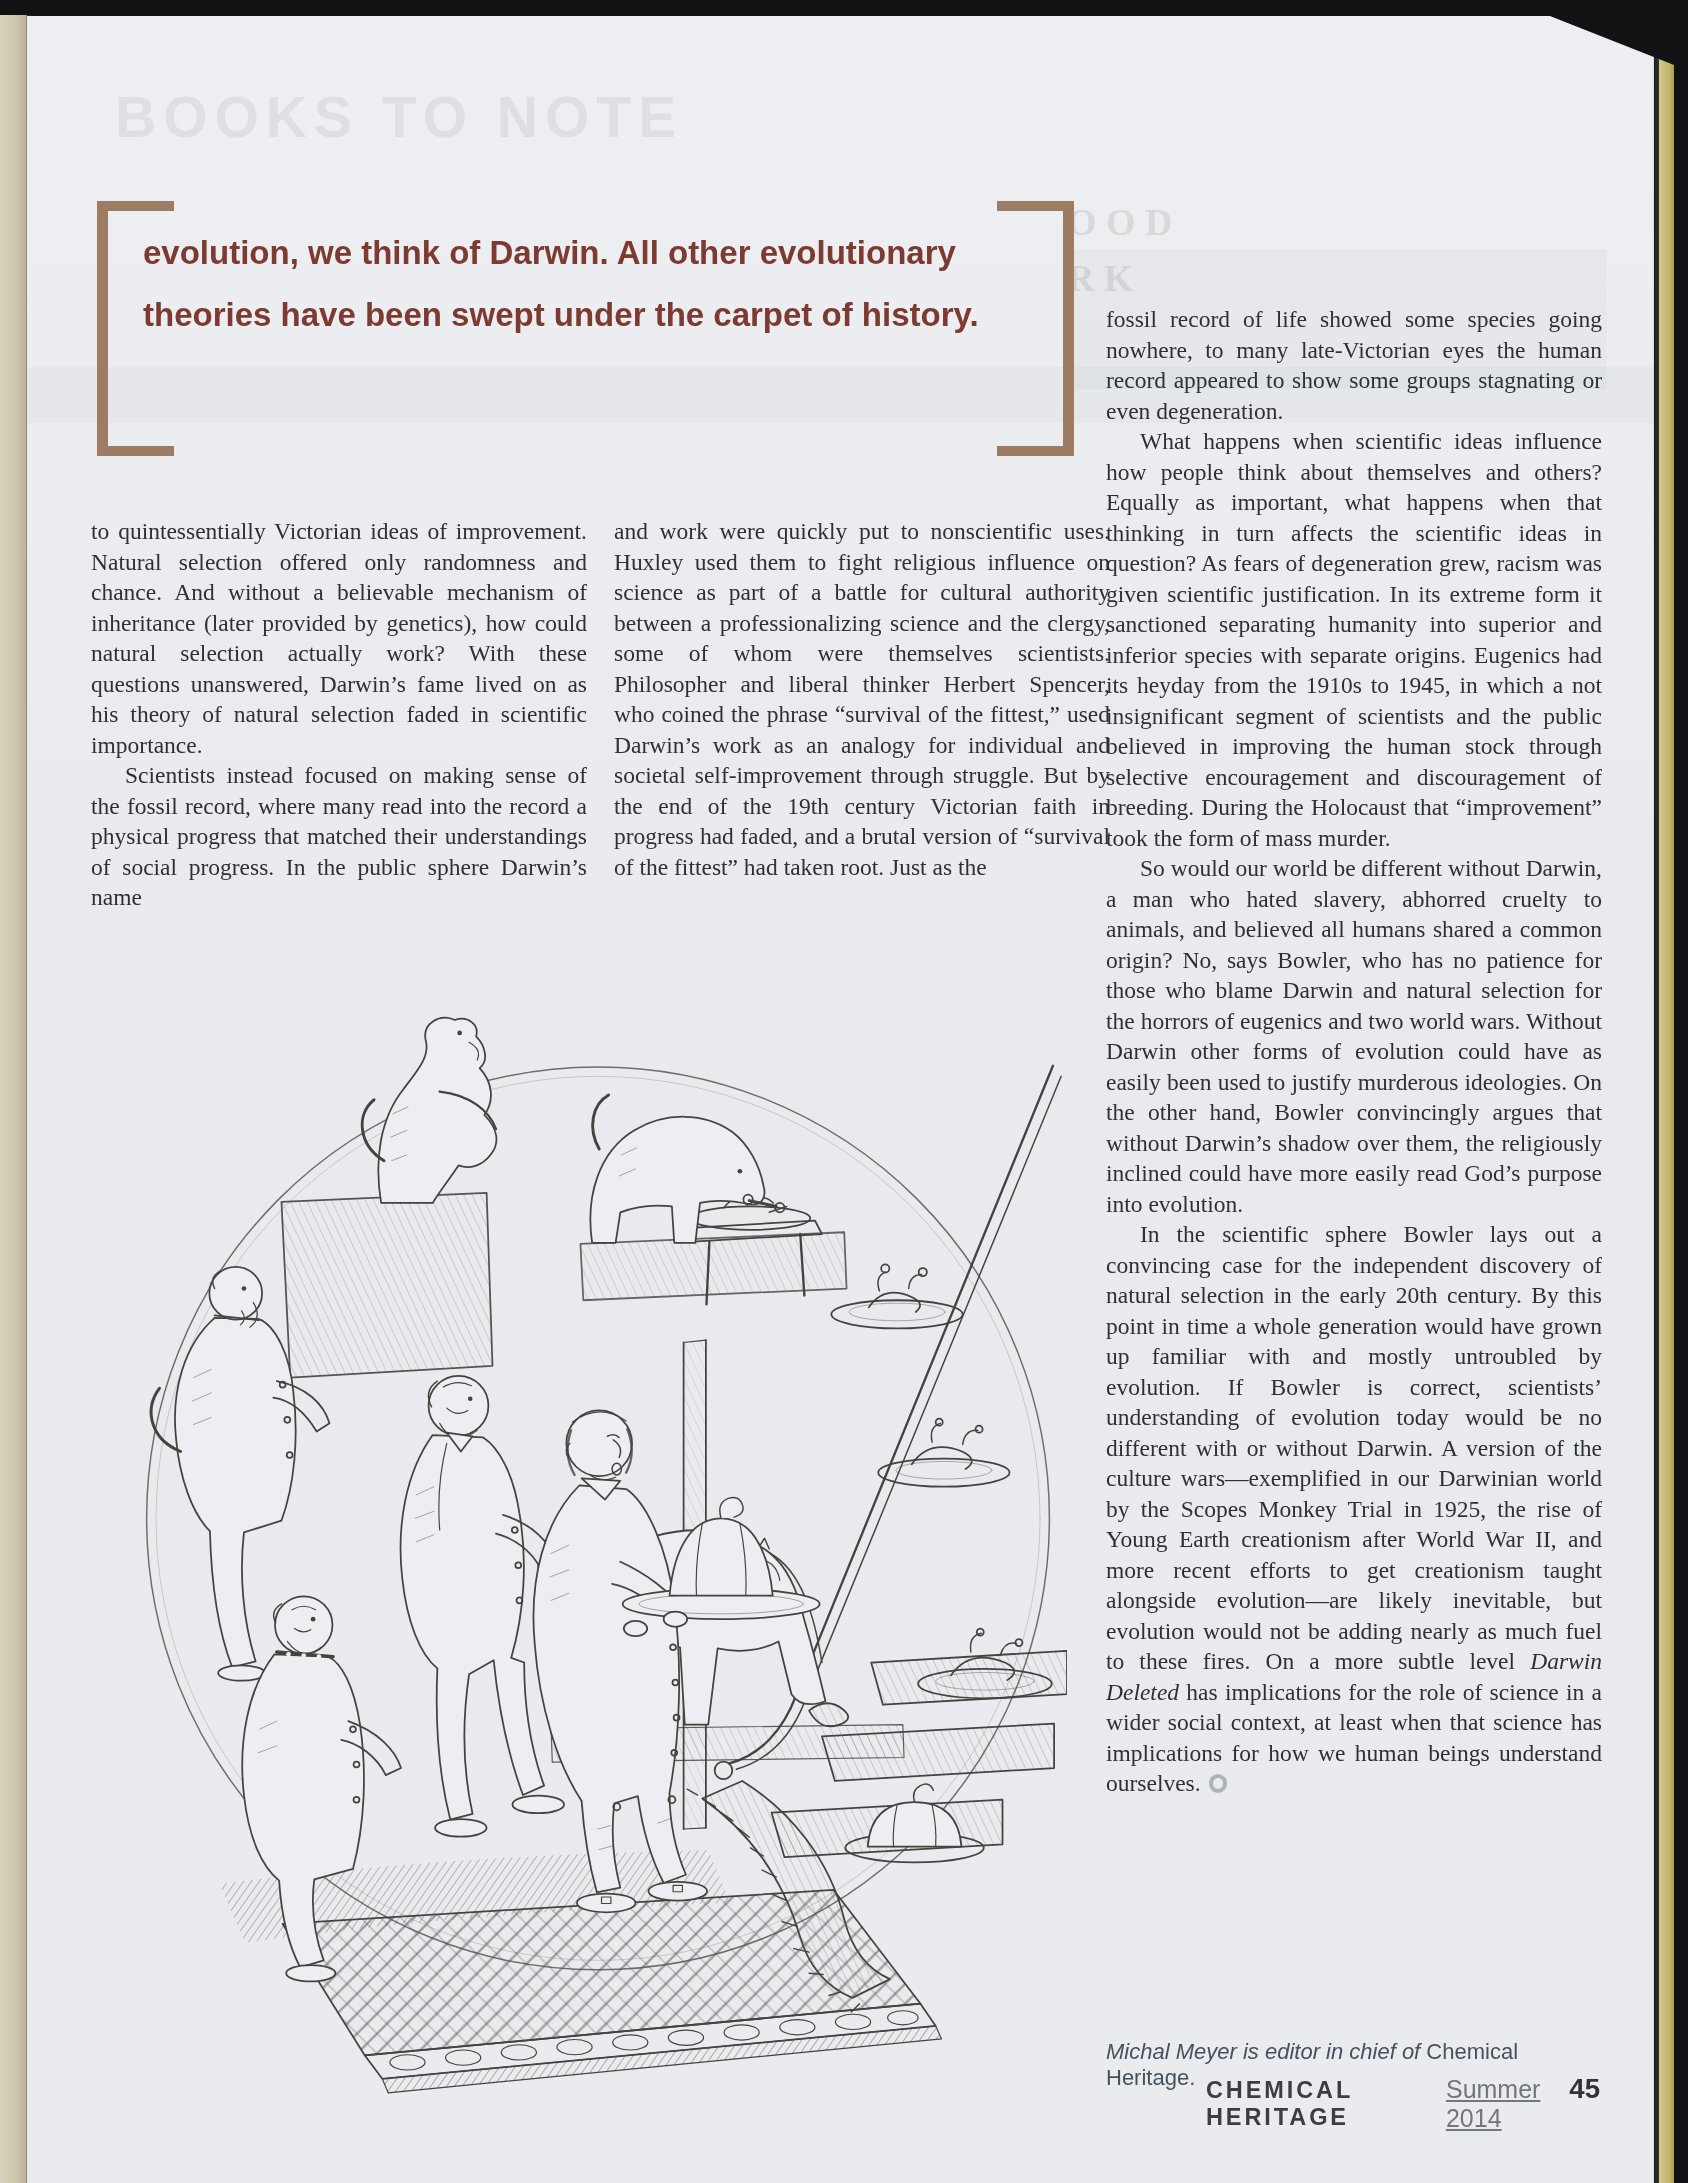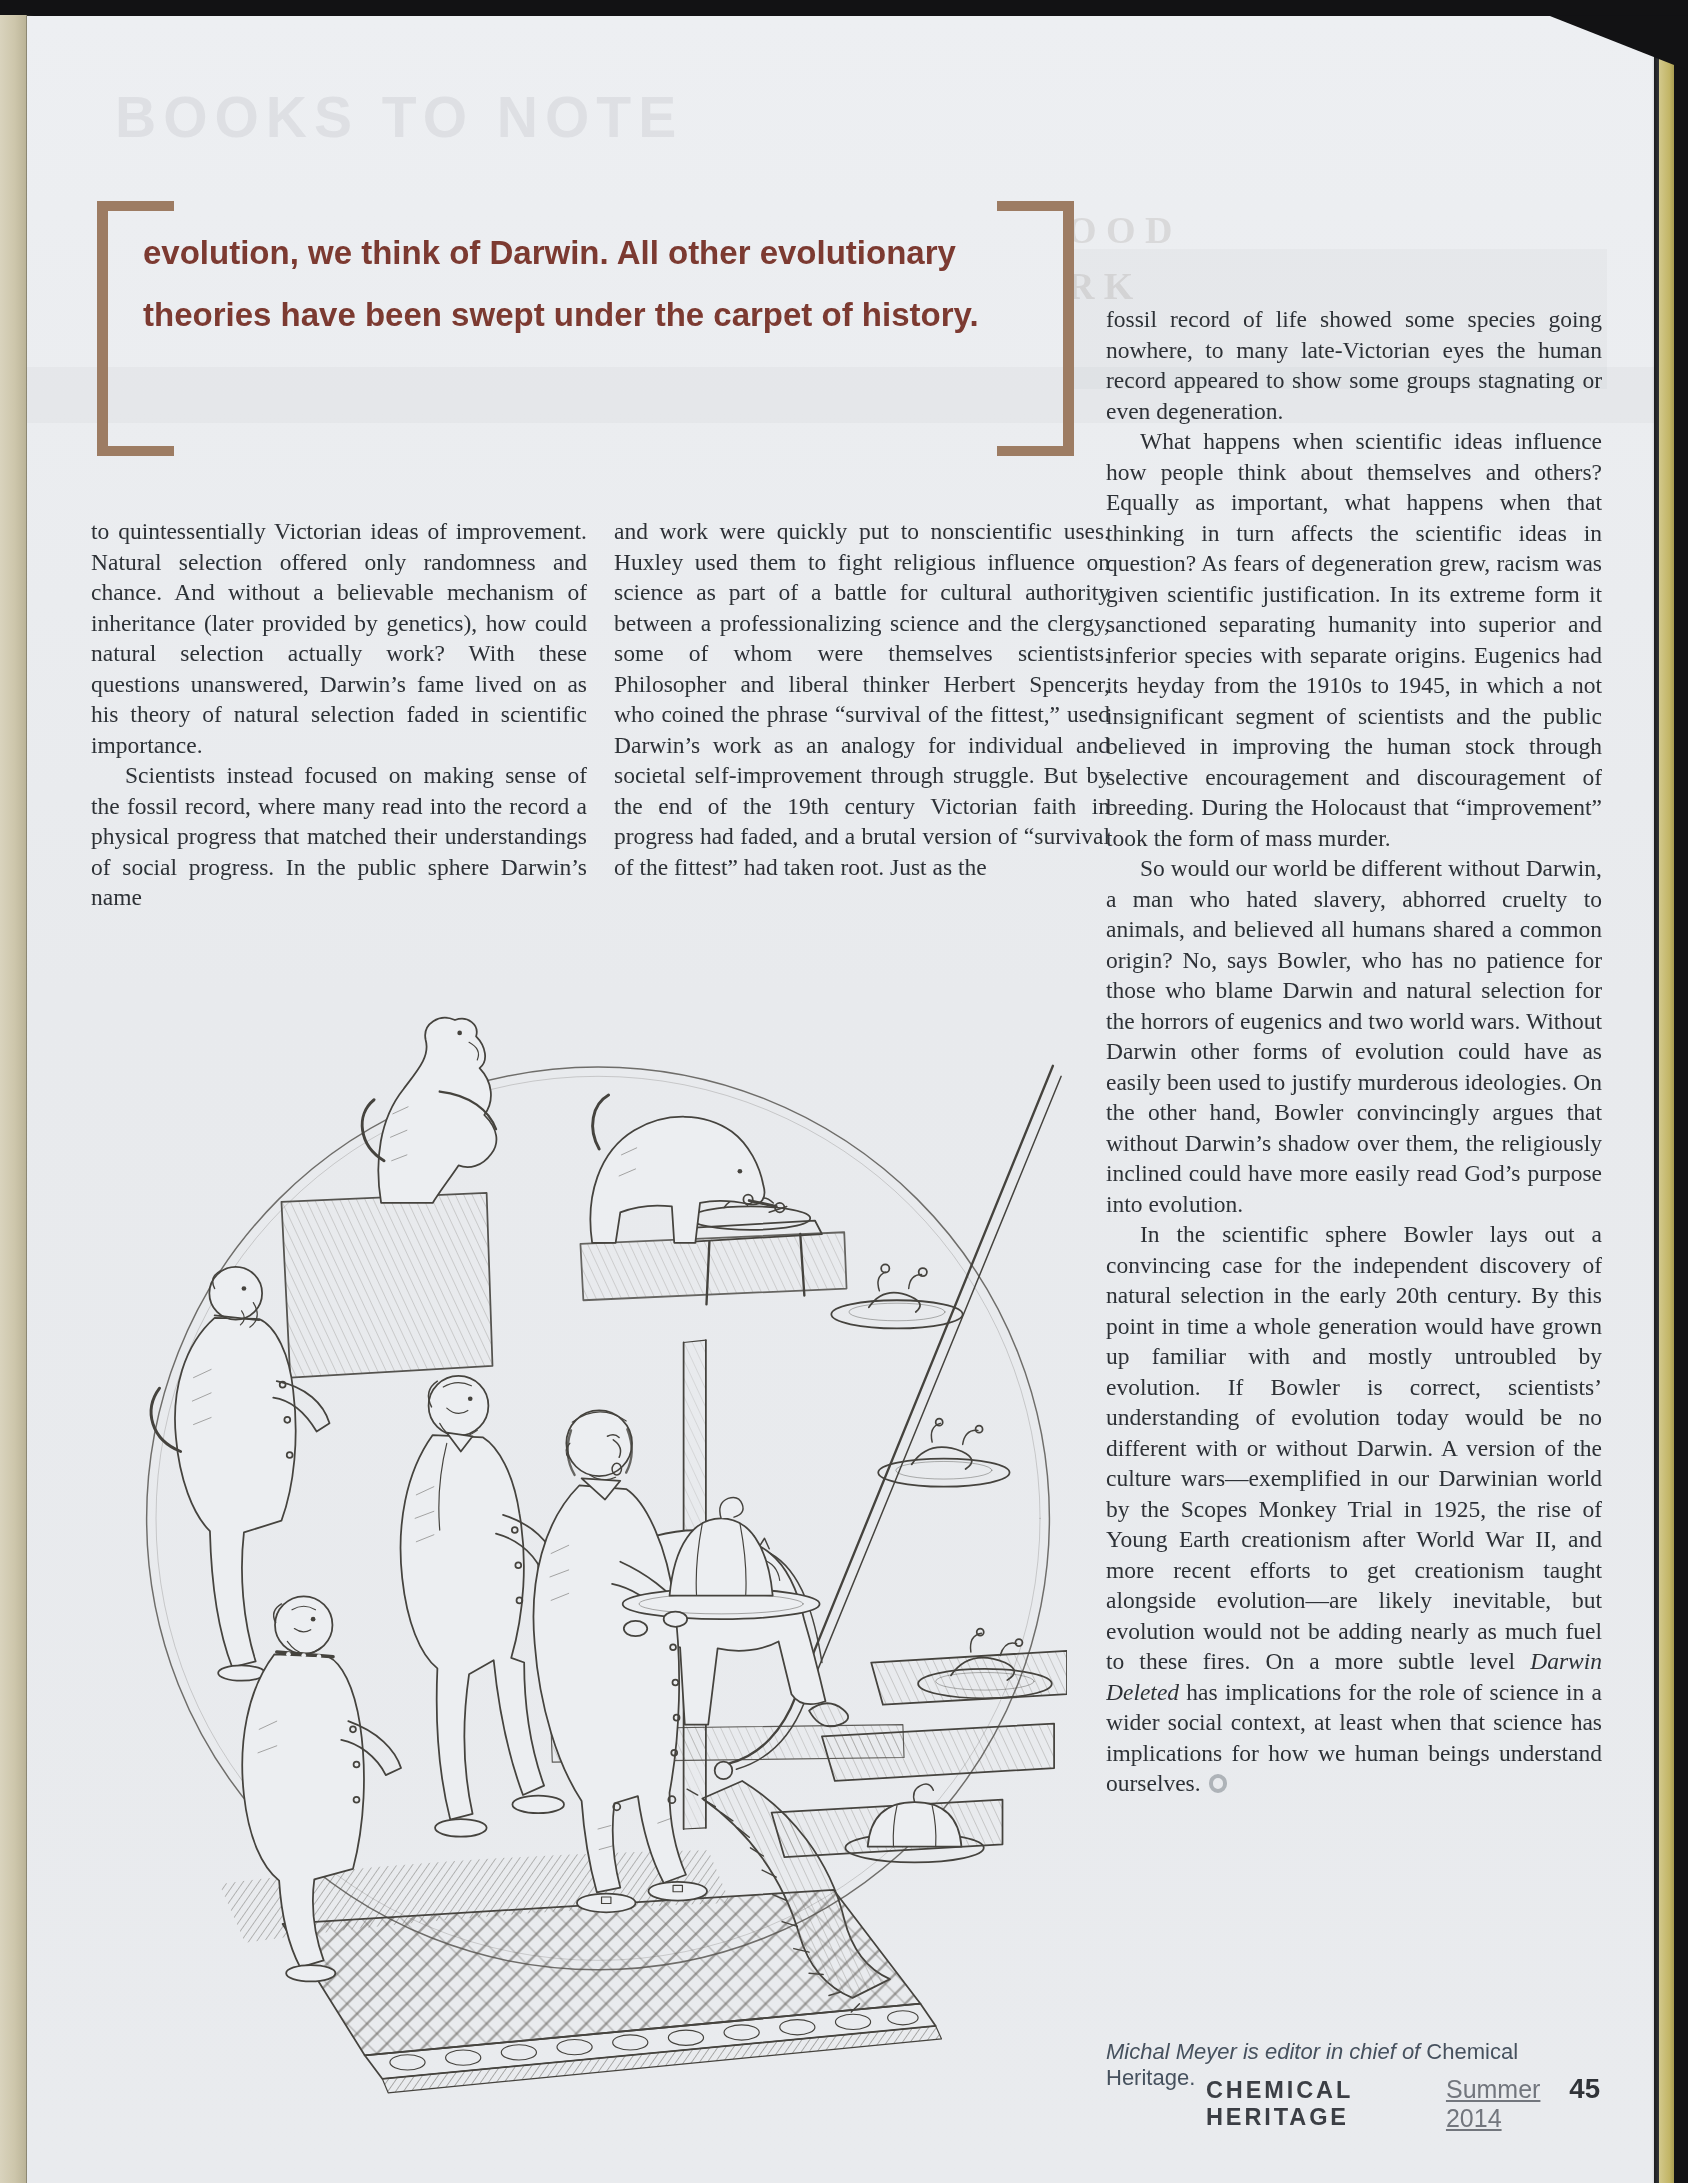--- a/index.html
+++ b/index.html
@@ -15,21 +15,21 @@
   .fore-edge-shadow{position:absolute;left:1652px;top:20px;width:8.2px;height:2163px;
         background:linear-gradient(90deg,rgba(90,95,100,0),rgba(90,95,100,.5));}
   .fore-edge{position:absolute;left:1659px;top:26px;width:15.2px;height:2157px;border-radius:5.9px 5.9px 0 0;
         background:linear-gradient(90deg,#d3c98c,#c2b566 70%,#a89c52);}
   .corner-wedge{position:absolute;left:1548px;top:15.2px;width:142px;height:56px;background:#121214;
         clip-path:polygon(0 0,100% 0,100% 100%);}
   
   .scan-band{position:absolute;left:0;width:1627px;background:rgba(128,132,142,.055);}
   .ghost-header{position:absolute;left:88px;top:68px;font-family:"Liberation Sans",sans-serif;
         font-weight:700;font-size:57px;letter-spacing:7px;color:rgba(95,100,112,.10);white-space:nowrap;}
-  .ghost-cover{position:absolute;left:1040px;top:186px;font-weight:700;font-size:38px;
+  .ghost-cover{position:absolute;left:1040px;top:178px;font-weight:700;font-size:38px;
         letter-spacing:9.4px;line-height:56px;color:rgba(92,76,70,.13);}
   .ghost-panel{position:absolute;left:1038px;top:233px;width:542px;height:140px;background:rgba(122,128,140,.05);}
   
   .bracket{position:absolute;top:185px;width:66px;height:235px;border-top:10px solid #9d7c63;
            border-bottom:10px solid #9d7c63;}
   .bracket.left{left:70px;border-left:11.7px solid #9d7c63;}
   .bracket.right{left:970px;border-right:11.7px solid #9d7c63;}
   .pull-quote{position:absolute;left:116px;top:206px;width:915px;
         font-family:"Liberation Sans",sans-serif;font-weight:700;font-size:33px;line-height:62px;
         color:#7c3a31;}

